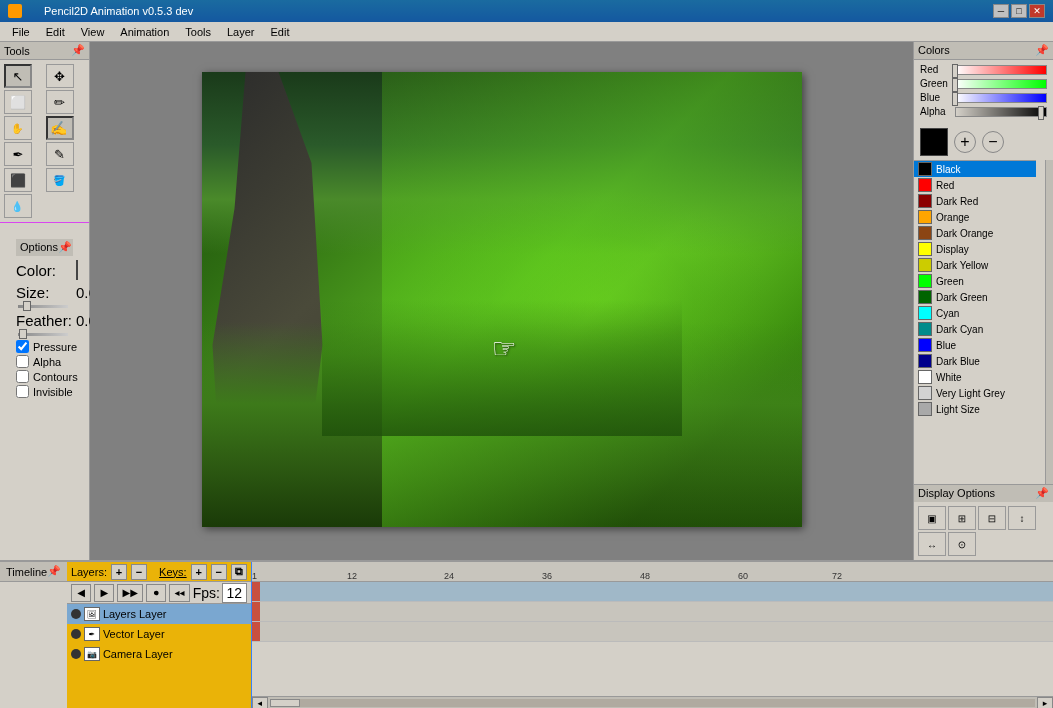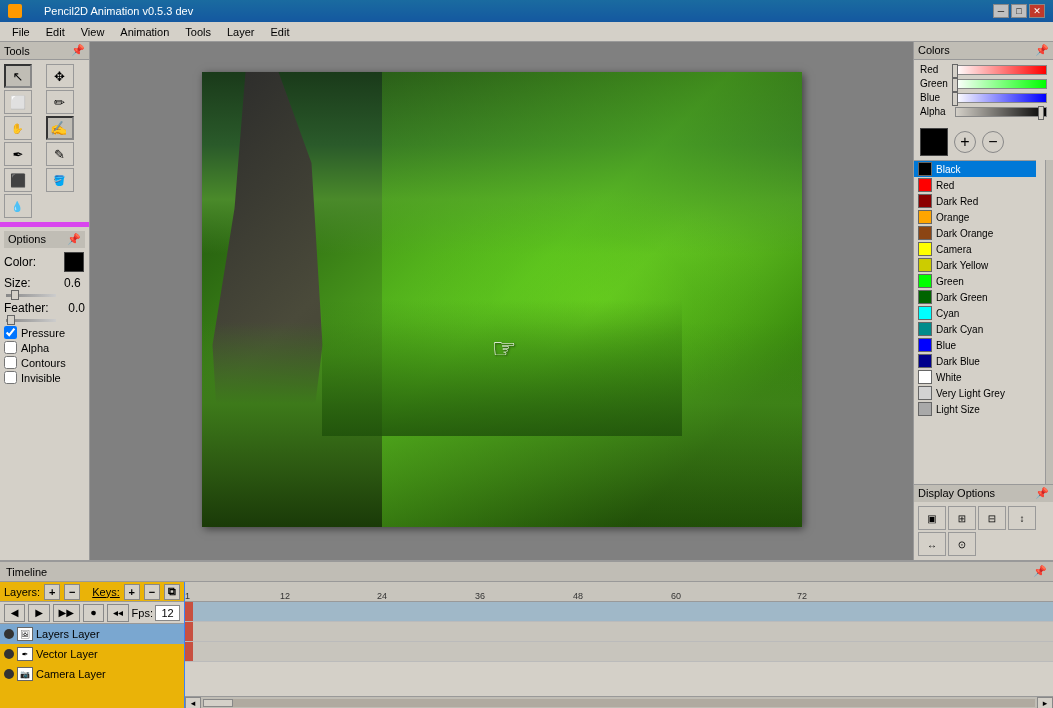--- a/index.html
+++ b/index.html
@@ -105,36 +105,36 @@
       background: #d4d0c8;
       border: 1px solid #999;
       cursor: pointer;
       display: flex;
       align-items: center;
       justify-content: center;
       font-size: 13px;
     }
     .tool-btn.active { background: #c0bdb5; border: 2px inset #888; }
     #options-section {
-      border-top: 5px solid #d946ef;
-      padding: 4px;
+      border-top: 1px solid #d946ef;
+      padding: 16px;
     }
     #options-header {
       background: #c0bdb5;
       padding: 2px 4px;
       font-size: 11px;
       display: flex;
       justify-content: space-between;
       margin-bottom: 4px;
     }
     .option-row {
       display: flex;
       align-items: center;
       margin-bottom: 4px;
-      font-size: 12px;
+      font-size: 15px;
       gap: 20px;
     }
     .option-label { min-width: 40px; }
     .color-swatch {
       width: 20px;
       height: 20px;
       border: 1px solid #444;
       cursor: pointer;
     }
     .option-slider {
@@ -361,21 +361,21 @@
       justify-content: center;
       font-size: 10px;
     }
     
     #timeline {
       height: 148px;
       background: #d4d0c8;
       border-top: 2px solid #999;
       flex-shrink: 0;
       display: flex;
-      flex-direction: column;
+      flex-direction: row;
     }
     #timeline-header {
       background: #c0bdb5;
       height: 20px;
       display: flex;
       align-items: center;
       justify-content: space-between;
       padding: 0 6px;
       border-bottom: 1px solid #999;
     }
@@ -493,21 +493,21 @@
       align-items: center;
       justify-content: center;
       font-size: 11px;
       font-weight: bold;
     }
     #fps-display {
       display: flex;
       align-items: center;
       gap: 2px;
       margin-left: auto;
-      font-size: 11px;
+      font-size: 14px;
     }
     #fps-value {
       background: white;
       border: 1px solid #888;
       width: 25px;
       text-align: center;
       padding: 1px 2px;
     }
     .timeline-footer-scroll {
       height: 12px;
@@ -704,21 +704,21 @@
           <div class="color-list-item">
             <div class="color-dot" style="background: rgb(255, 165, 0);"></div>
             <span>Orange</span>
           </div>
           <div class="color-list-item">
             <div class="color-dot" style="background: rgb(139, 69, 19);"></div>
             <span>Dark Orange</span>
           </div>
           <div class="color-list-item">
             <div class="color-dot" style="background: rgb(255, 255, 0);"></div>
-            <span>Camera</span>
+            <span>Display</span>
           </div>
           <div class="color-list-item">
             <div class="color-dot" style="background: rgb(204, 204, 0);"></div>
             <span>Dark Yellow</span>
           </div>
           <div class="color-list-item">
             <div class="color-dot" style="background: rgb(0, 255, 0);"></div>
             <span>Green</span>
           </div>
           <div class="color-list-item">
@@ -822,21 +822,21 @@
     </div>
 
     <div id="timeline-ruler">
       <div id="ruler-bar">
         <span class="ruler-tick" style="left:0px;">1</span>
         <span class="ruler-tick" style="left:95px;">12</span>
         <span class="ruler-tick" style="left:192px;">24</span>
         <span class="ruler-tick" style="left:290px;">36</span>
         <span class="ruler-tick" style="left:388px;">48</span>
         <span class="ruler-tick" style="left:486px;margin-top:15px;">60</span>
-        <span class="ruler-tick" style="left:612px;">72</span>
+        <span class="ruler-tick" style="left:580px;">72</span>
       </div>
       <div id="timeline-tracks">
         <div class="track-row selected">
           <div class="key-marker"></div>
         </div>
         <div class="track-row">
           <div class="key-marker"></div>
         </div>
         <div class="track-row">
           <div class="key-marker"></div>

